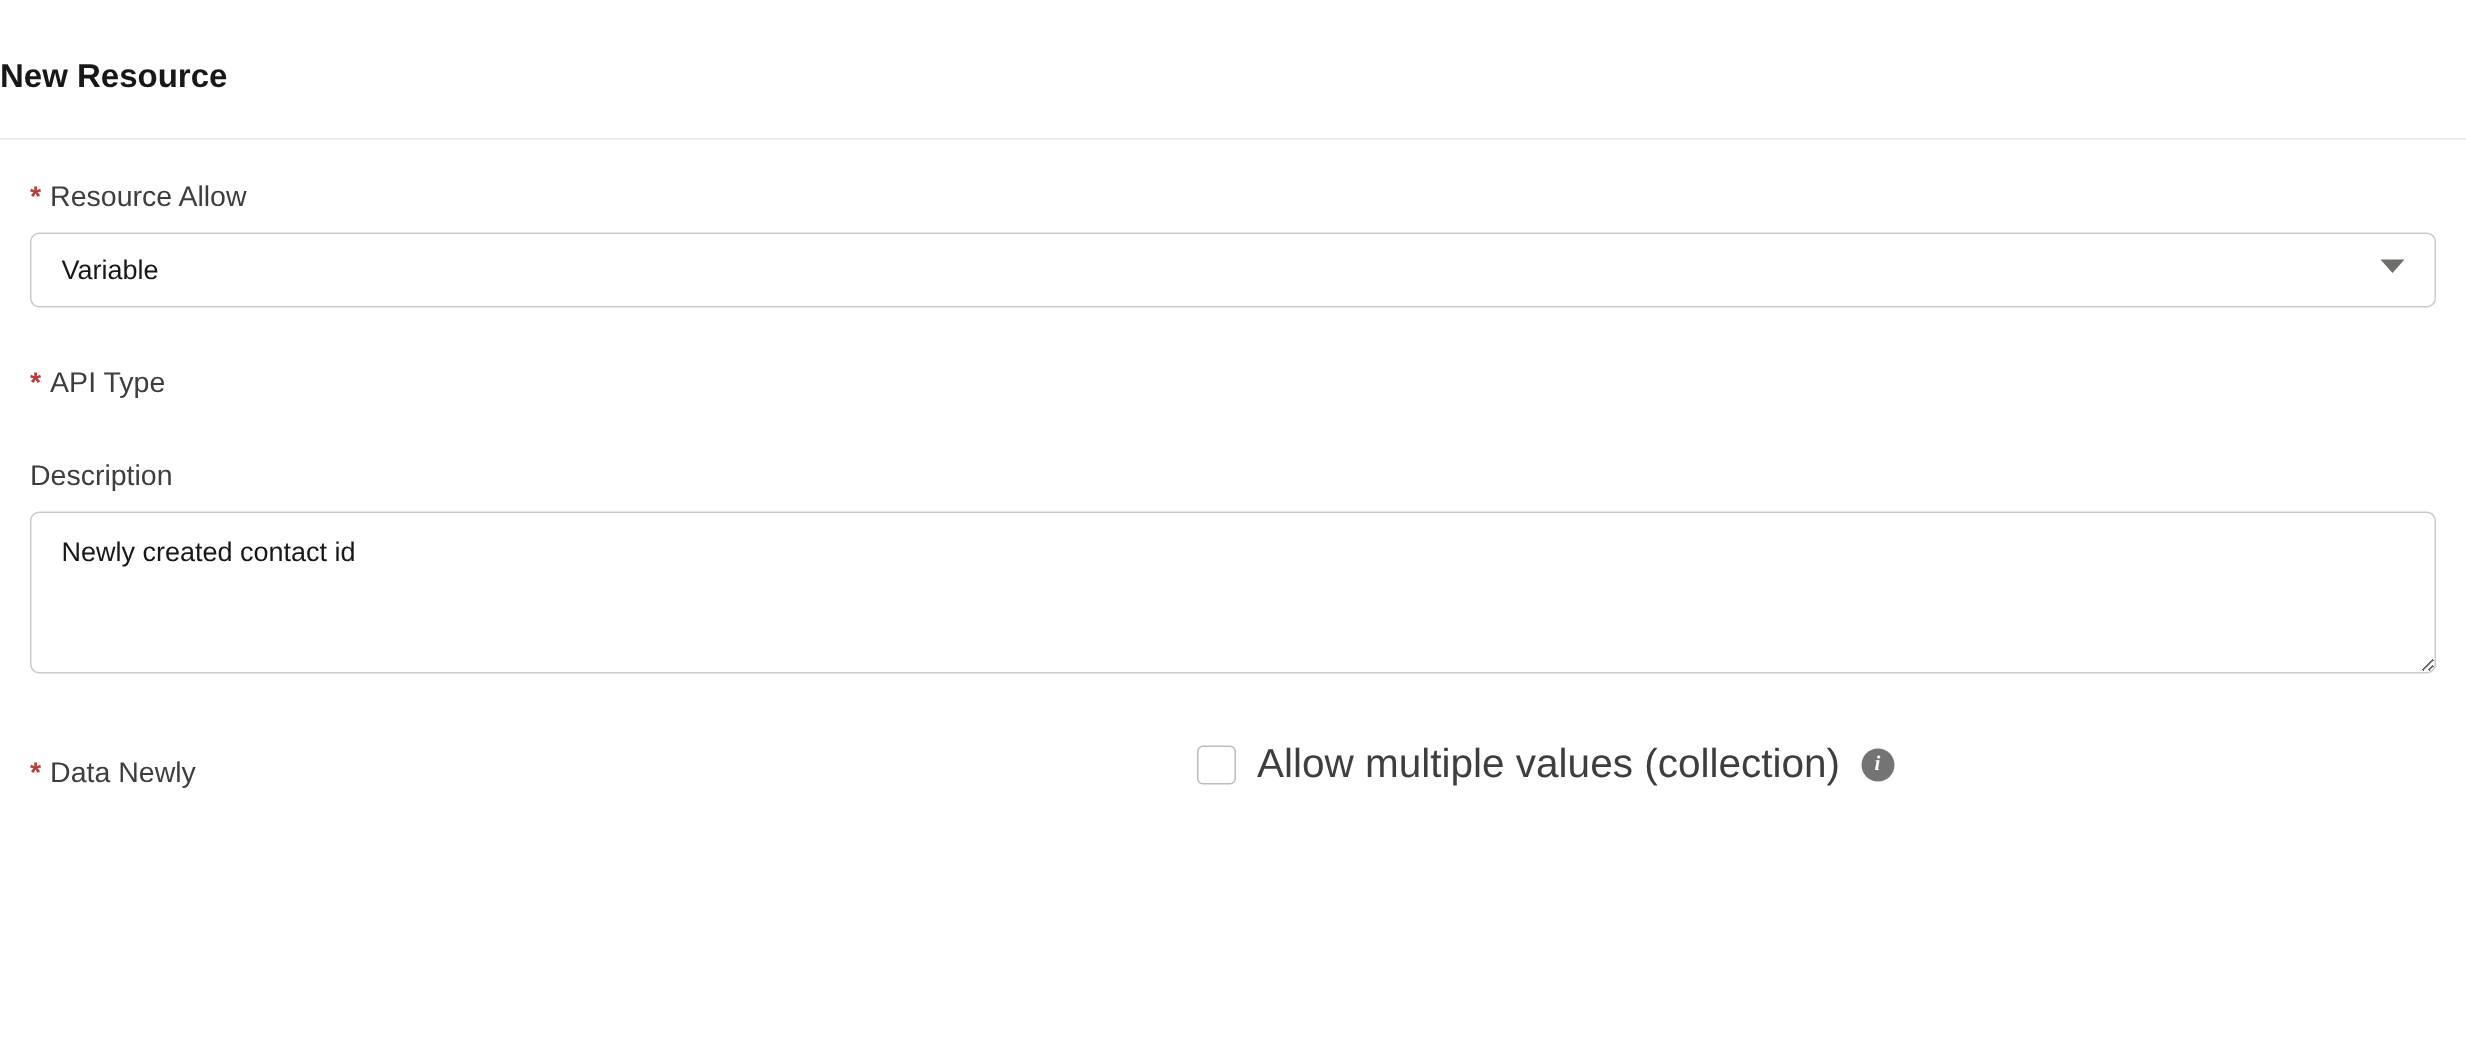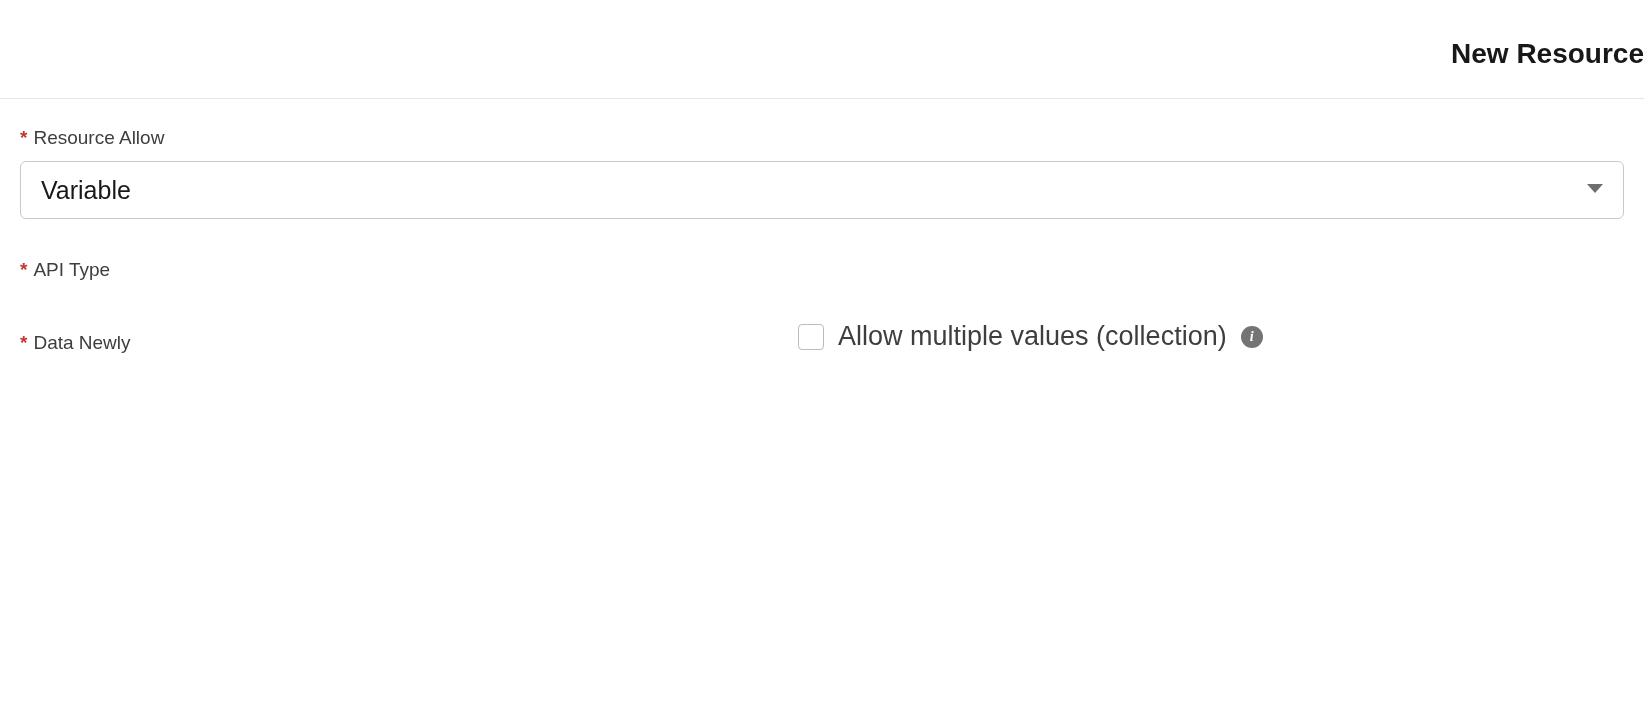--- a/index.html
+++ b/index.html
@@ -3,45 +3,45 @@
   <meta charset="utf-8">
   <style>
     * { box-sizing: border-box; margin: 0; padding: 0; }
     body {
       font-family: -apple-system, BlinkMacSystemFont, "Segoe UI", Arial, sans-serif;
       background: #fff;
       color: #181818;
       width: 1644px;
     }
     .dialog-title {
-      text-align: right;
-      font-size: 28px;
+      text-align: left;
+      font-size: 22px;
       font-weight: 600;
-      padding: 38px 0 28px 16px;
+      padding: 38px 0 28px 0;
       border-bottom: 1px solid #e5e5e5;
     }
     .form {
       padding: 28px 20px 20px 20px;
     }
     .field-group { margin-bottom: 40px; }
     .row-group { display: flex; align-items: flex-end; gap: 18px; }
     .label-row {
       font-size: 19px;
       color: #3e3e3c;
       margin-bottom: 12px;
       display: flex;
       align-items: center;
       gap: 0;
     }
     .req { color: #c23934; margin-right: 6px; font-weight: 600; }
     .text-input, .select-box, .textarea-input {
       width: 100%;
       border: 1px solid #c9c9c9;
       border-radius: 6px;
-      font-size: 25px;
+      font-size: 18px;
       padding: 14px 20px;
       color: #181818;
       background: #fff;
       font-family: inherit;
     }
     .textarea-input {
       height: 108px;
       resize: both;
       line-height: 1.35;
     }
@@ -120,20 +120,26 @@
     </div>
   </div>
 
   <div class="field-group">
     <div class="label-row">
       <span class="req">*</span>
       <span>API Type</span>
     </div>
   </div>
 
+  <div class="field-group">
+    <div class="label-row">
+      <span>Description</span>
+    </div>
+    <textarea class="textarea-input" style="">Newly created contact id</textarea>
+  </div>
 
   <div class="row-group">
     <div class="half">
       <div class="label-row">
         <span class="req">*</span>
         <span>Data Newly</span>
       </div>
     </div>
 
     <div class="checkbox-wrap">

